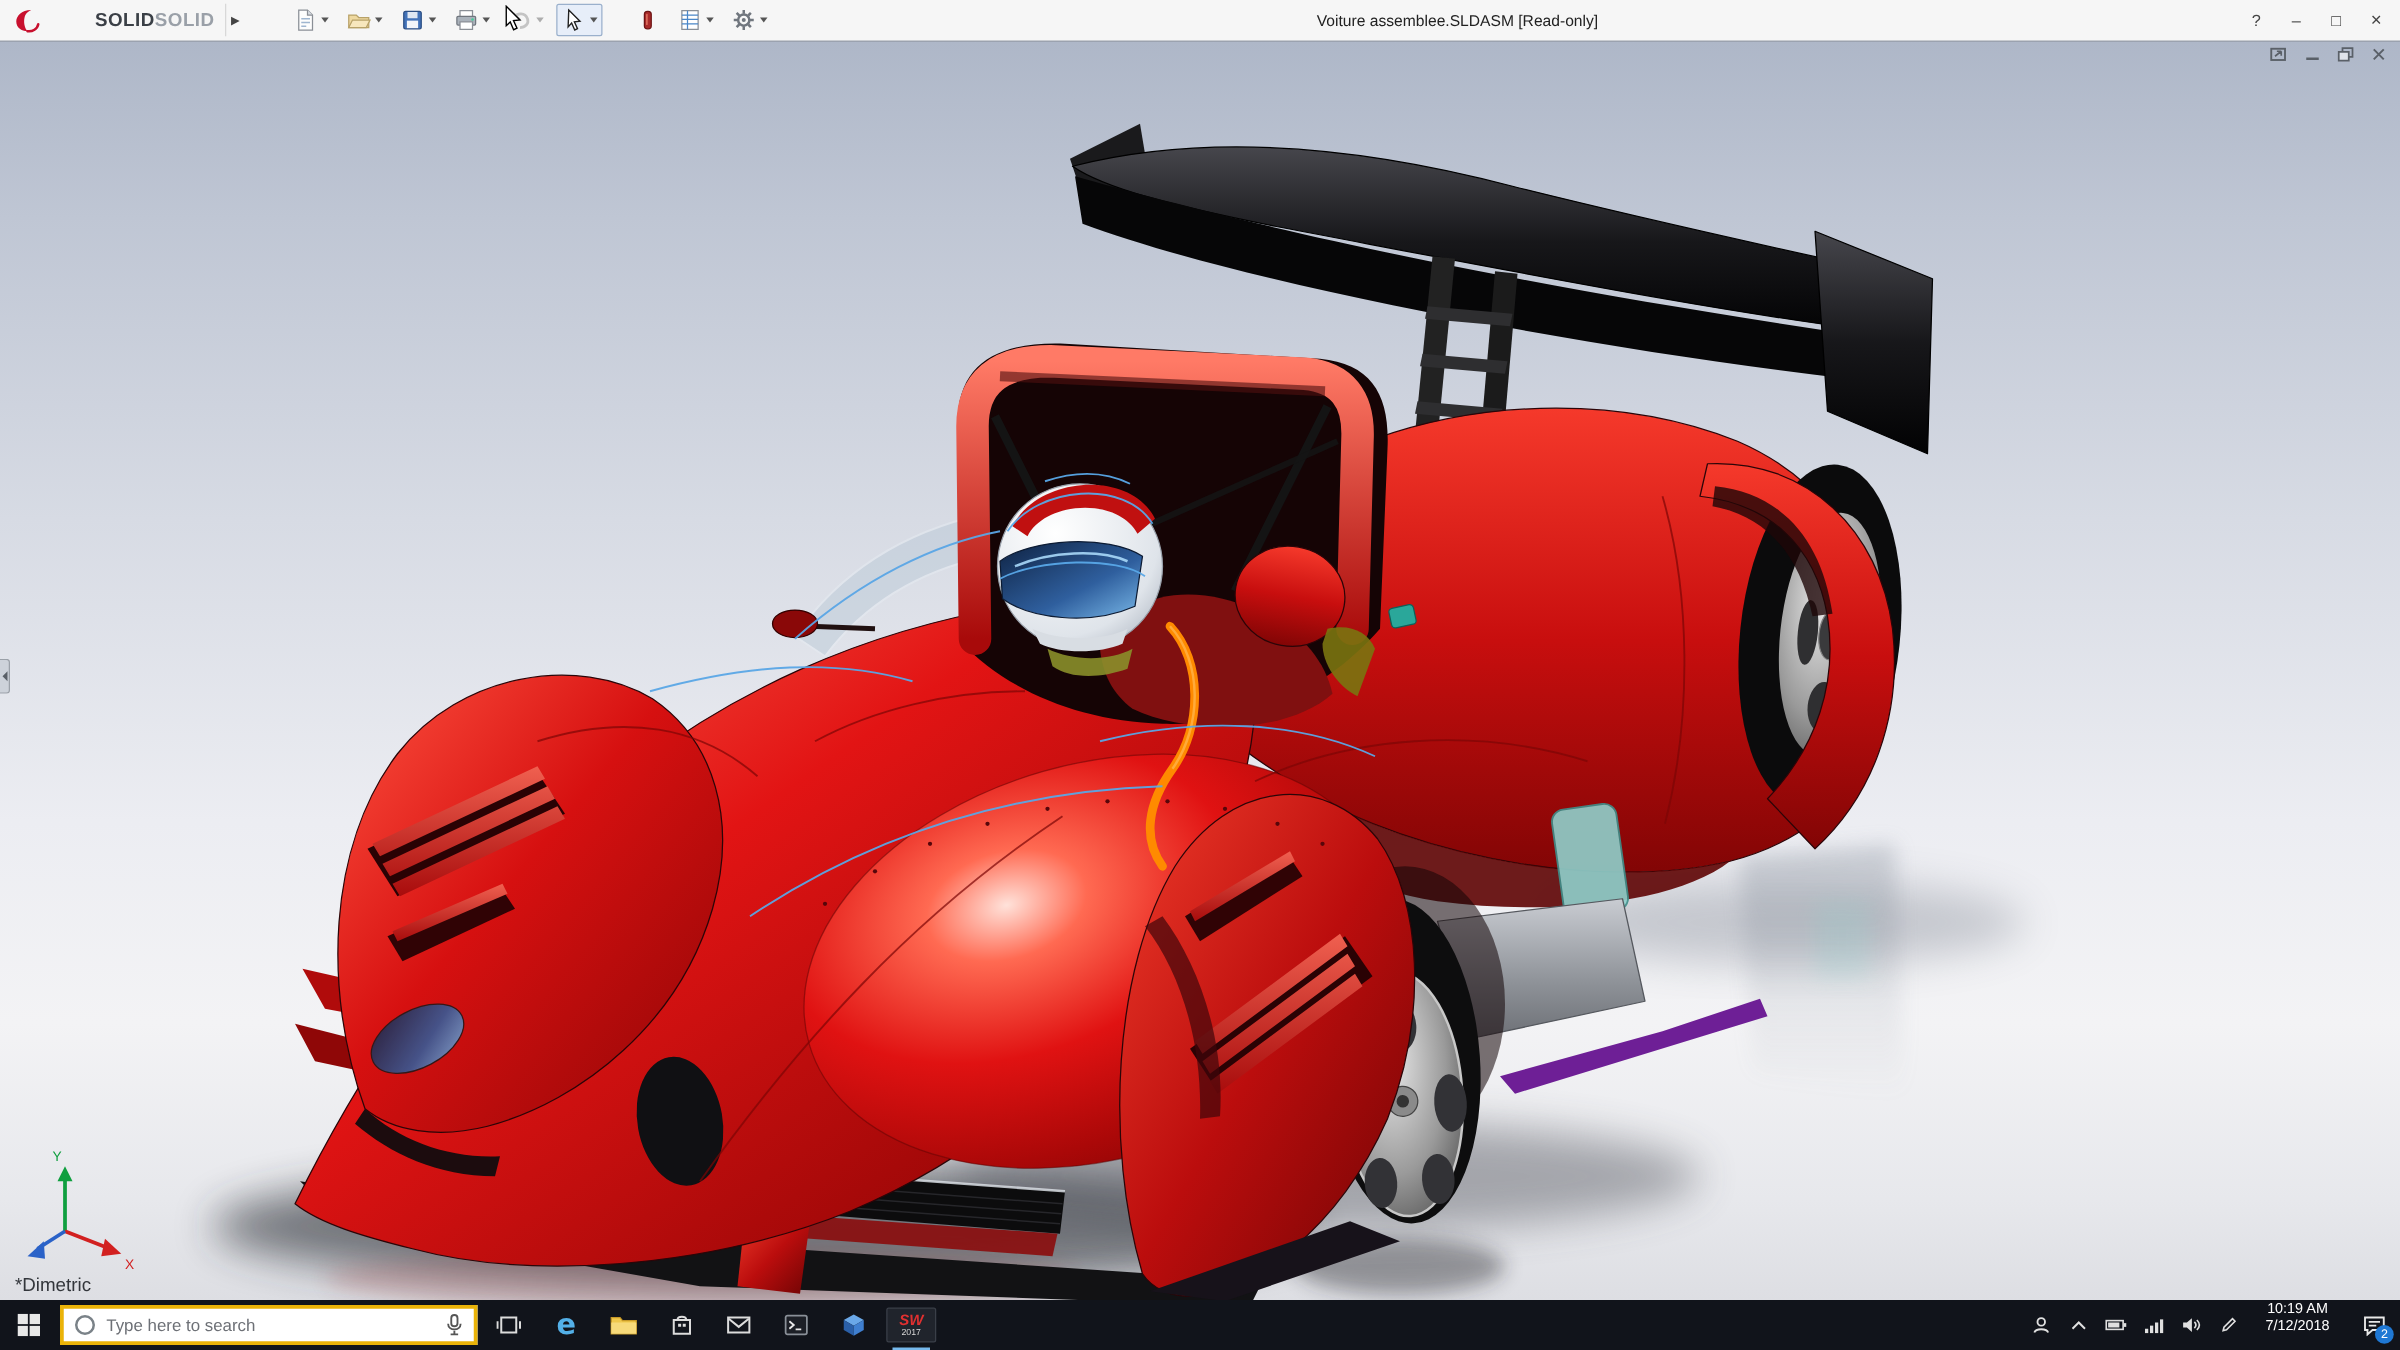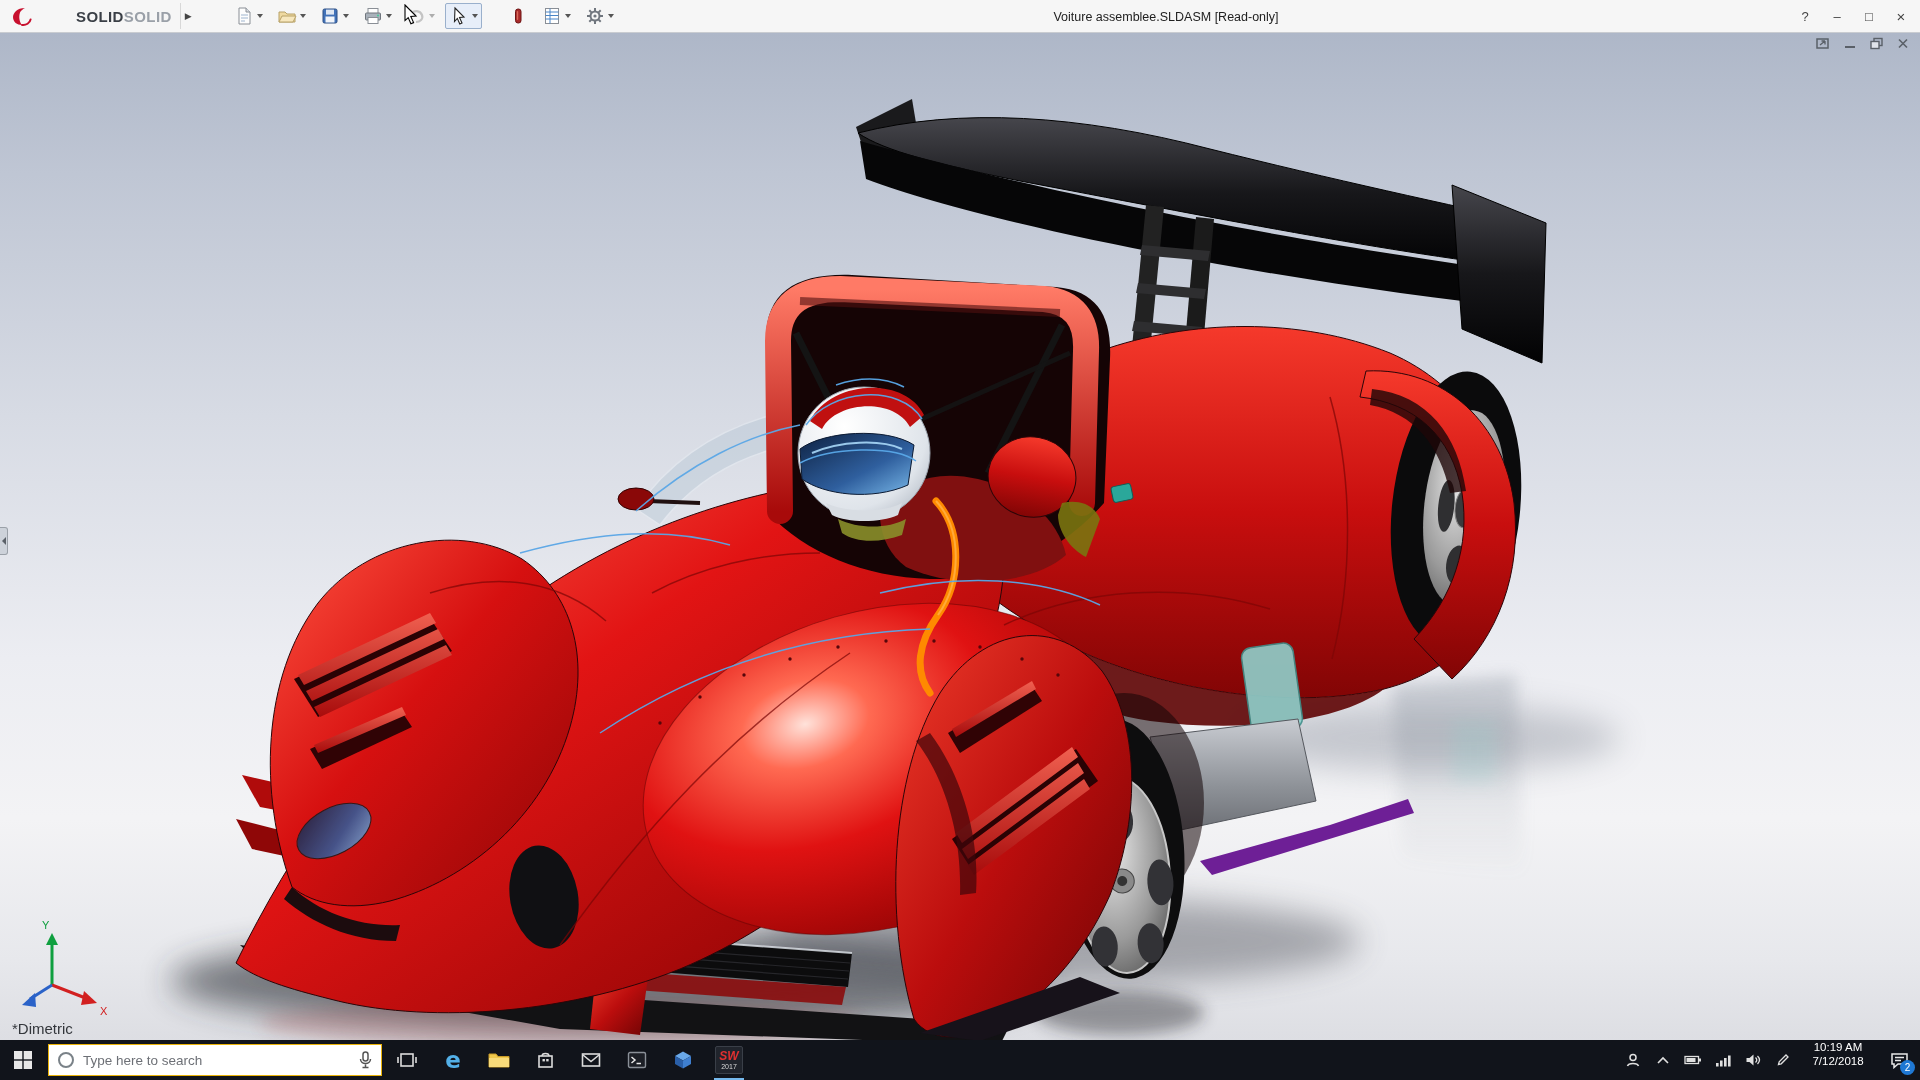--- a/index.html
+++ b/index.html
@@ -41,39 +41,39 @@
     border:1px solid #9aa0a8; border-left:none; border-radius:0 3px 3px 0;
     display:flex; align-items:center; justify-content:center; cursor:pointer; }
   .panel-tab i { width:0; height:0; border-top:4px solid transparent; border-bottom:4px solid transparent;
     border-right:4px solid #5a6068; }
   .orient-label { position:absolute; left:12px; bottom:3px; font-size:15px; color:#33363b; }
 
   
   .taskbar { position:absolute; left:0; right:0; bottom:0; height:40px; background:#11141b;
     display:flex; align-items:stretch; }
   .tb-start { width:46px; display:flex; align-items:center; justify-content:center; cursor:pointer; }
-  .search-box { width:334px; margin:4px 2px; background:#fff; border:1px solid #eab308;
+  .search-box { width:334px; margin:4px 2px; background:#fff; border:3px solid #eab308;
     display:flex; align-items:center; padding:0 8px; gap:8px; }
   .search-box input { flex:1; border:none; outline:none; font-size:13.5px; color:#333;
     font-family:"Liberation Sans", sans-serif; background:transparent; }
   .search-box input::placeholder { color:#6d7076; }
   .app-btn { width:46px; display:flex; align-items:center; justify-content:center;
     cursor:pointer; position:relative; }
   .app-btn.open::after { content:""; position:absolute; bottom:0; left:8px; right:8px; height:2px; background:#76b9ed; }
   .tb-spacer { flex:1; }
   .tray-btn { width:30px; display:flex; align-items:center; justify-content:center; cursor:pointer; }
   .clock { width:80px; display:flex; flex-direction:column; align-items:center; justify-content:flex-start;
     color:#fff; font-size:11.5px; line-height:14px; cursor:pointer; }
   .action-center { width:42px; display:flex; align-items:center; justify-content:center;
     position:relative; cursor:pointer; }
   .ac-badge { position:absolute; right:5px; bottom:5px; min-width:15px; height:15px; border-radius:8px;
     background:#1f78d4; color:#fff; font-size:10px; display:flex; align-items:center;
     justify-content:center; padding:0 3px; }
   .edge-glyph { font-size:23px; font-weight:bold; color:#53b0e8; font-family:"DejaVu Sans", sans-serif; }
-  .sw-tile { width:28px; height:28px; background:#20242c; border:1px solid #3a3f48; border-radius:2px;
+  .sw-tile { width:40px; height:28px; background:#20242c; border:1px solid #3a3f48; border-radius:2px;
     display:flex; flex-direction:column; align-items:center; justify-content:center; line-height:1; }
   .sw-top { color:#e03030; font-size:12px; font-weight:bold; font-style:italic; }
   .sw-year { color:#d8d8d8; font-size:7px; margin-top:1px; }
 </style>
 </head>
 <body>
 
 <div class="titlebar">
   <div class="logo">
     <svg width="22" height="22" viewBox="0 0 22 22">

